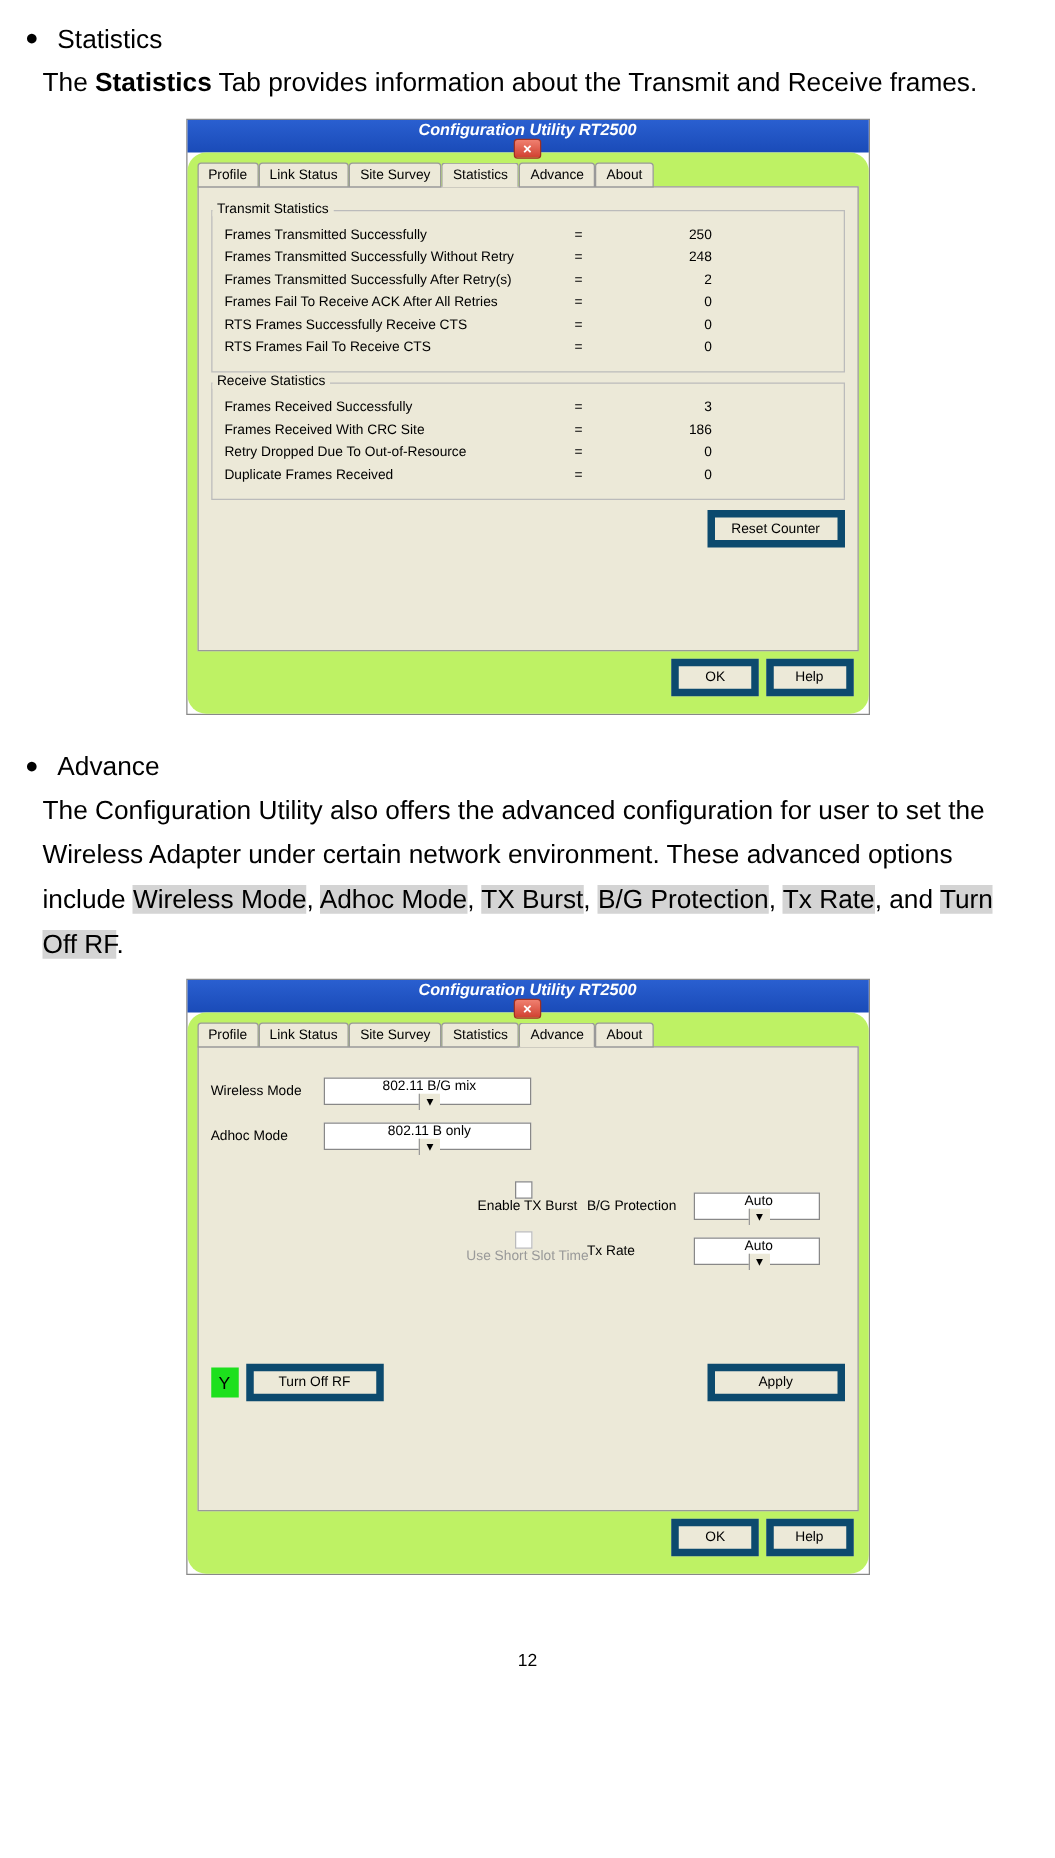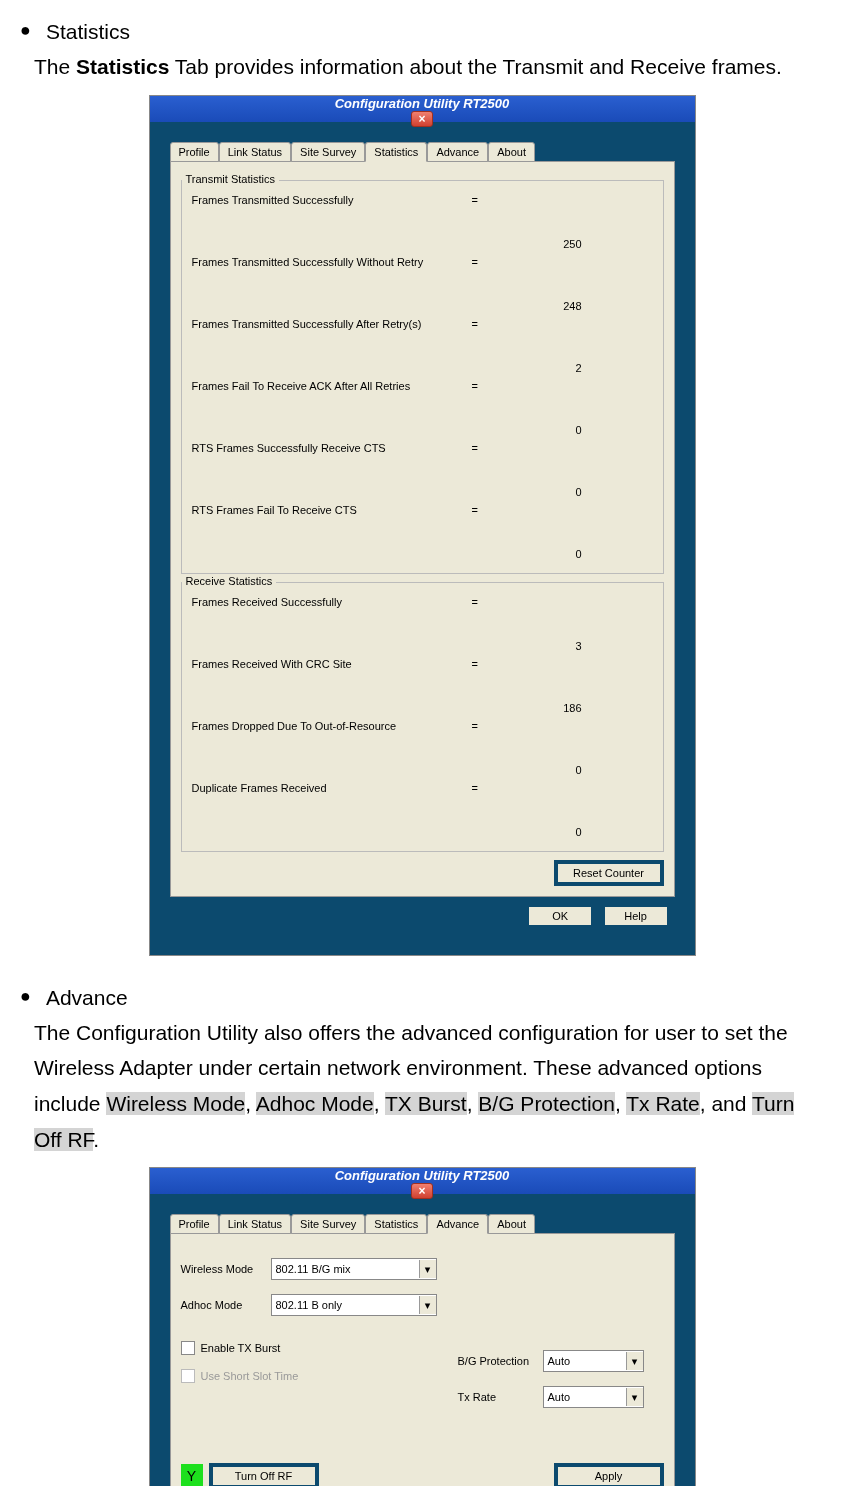--- a/index.html
+++ b/index.html
@@ -69,22 +69,23 @@
       border-radius: 3px;
       display: flex;
       align-items: center;
       justify-content: center;
       color: white;
       font-size: 12px;
       font-weight: bold;
       cursor: pointer;
     }
     .window-body {
-      background: #0c4a6e;
-      padding: 20px;
+      background: #bef264;
+      padding: 8px;
+      border-radius: 15px;
     }
     .tabs {
       display: flex;
       font-size: 11px;
       margin-bottom: -1px;
       position: relative;
       z-index: 2;
     }
     .tab {
       padding: 3px 8px;
@@ -129,25 +130,24 @@
     }
     .stat-label {
       flex: 0 0 280px;
     }
     .stat-eq {
       flex: 0 0 40px;
     }
     .stat-val {
       flex: 0 0 70px;
       text-align: right;
-      margin-top: 44px;
     }
     .btn {
       background: #ece9d8;
-      border: 4px solid #0c4a6e;
+      border: 6px solid #0c4a6e;
       font-size: 11px;
       padding: 3px 12px;
       cursor: pointer;
       min-width: 70px;
     }
     .btn-row {
       text-align: right;
       padding: 8px 0 0 0;
     }
     .btn-row-right {
@@ -166,38 +166,40 @@
     .dropdown {
       width: 160px;
       height: 20px;
       border: 1px solid #888;
       background: white;
       display: flex;
       align-items: center;
       justify-content: space-between;
       font-size: 11px;
       padding-left: 4px;
+      flex-direction: column;
     }
     .dropdown-small {
       width: 95px;
     }
     .dropdown-arrow {
       width: 16px;
       height: 18px;
       background: #ece9d8;
       border-left: 1px solid #999;
       display: flex;
       align-items: center;
       justify-content: center;
     }
     .checkbox-row {
       display: flex;
       align-items: center;
       font-size: 11px;
       margin: 14px 0;
+      flex-direction: column;
     }
     .checkbox {
       width: 12px;
       height: 12px;
       background: white;
       border: 1px solid #888;
       margin-right: 6px;
     }
     .disabled {
       color: #999;
@@ -309,21 +311,21 @@
               <span class="stat-label">Frames Received Successfully</span>
               <span class="stat-eq">=</span>
               <span class="stat-val">3</span>
             </div>
             <div class="stat-row">
               <span class="stat-label">Frames Received With CRC Site</span>
               <span class="stat-eq">=</span>
               <span class="stat-val">186</span>
             </div>
             <div class="stat-row">
-              <span class="stat-label">Frames Dropped Due To Out-of-Resource</span>
+              <span class="stat-label">Retry Dropped Due To Out-of-Resource</span>
               <span class="stat-eq">=</span>
               <span class="stat-val">0</span>
             </div>
             <div class="stat-row">
               <span class="stat-label">Duplicate Frames Received</span>
               <span class="stat-eq">=</span>
               <span class="stat-val">0</span>
             </div>
           </div>
       </div>

